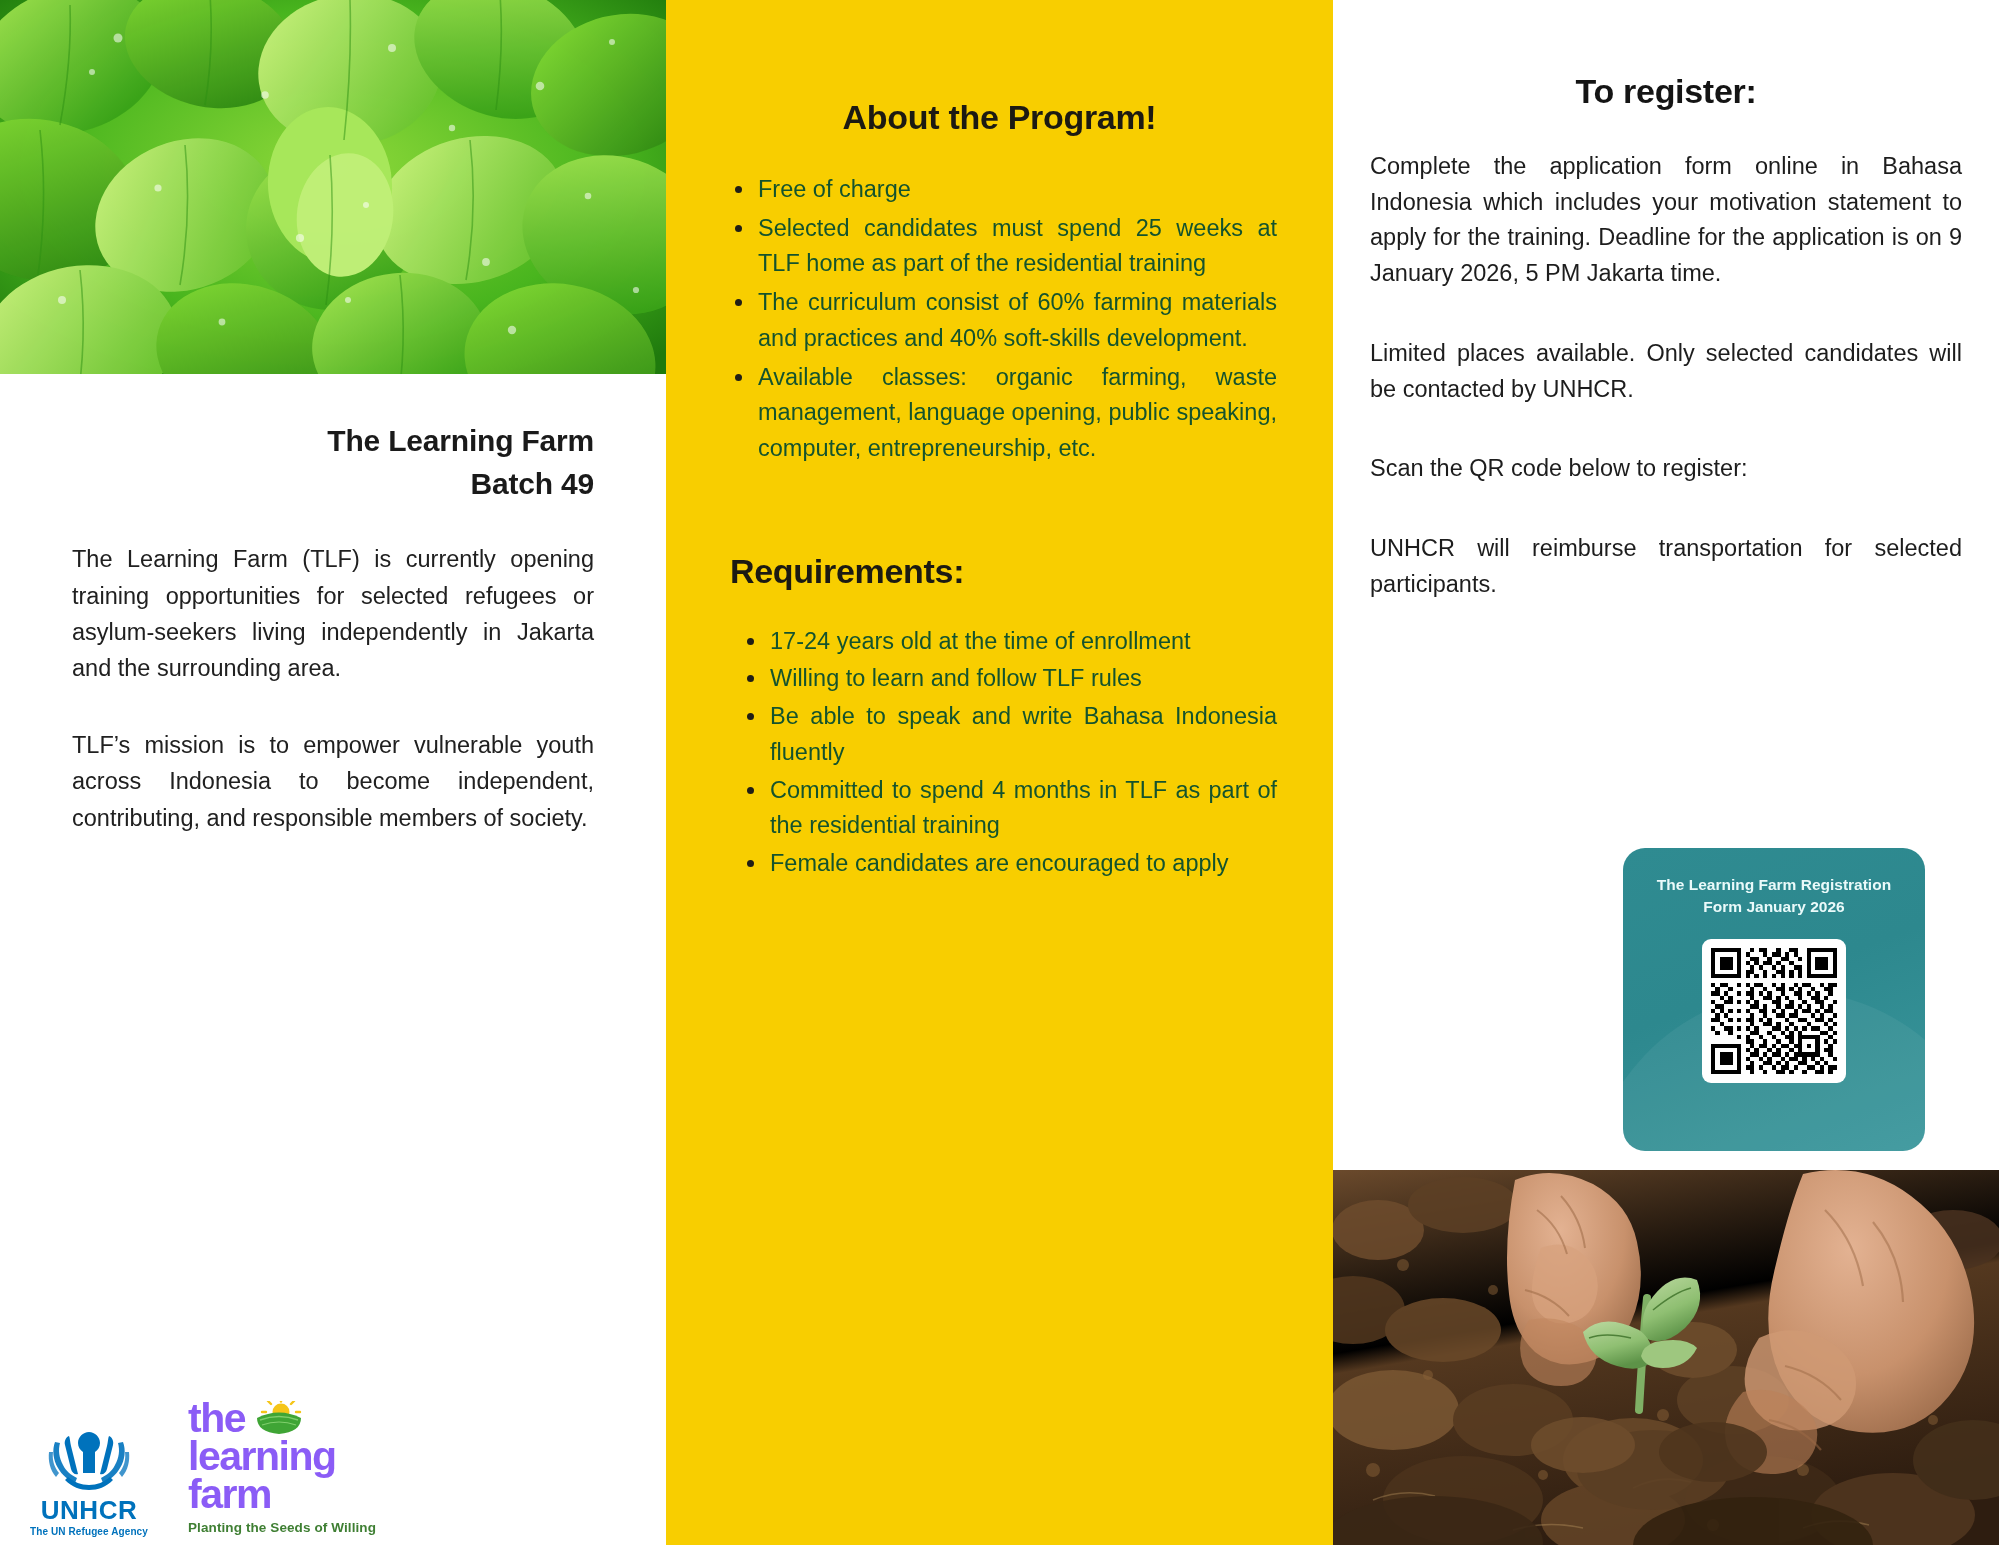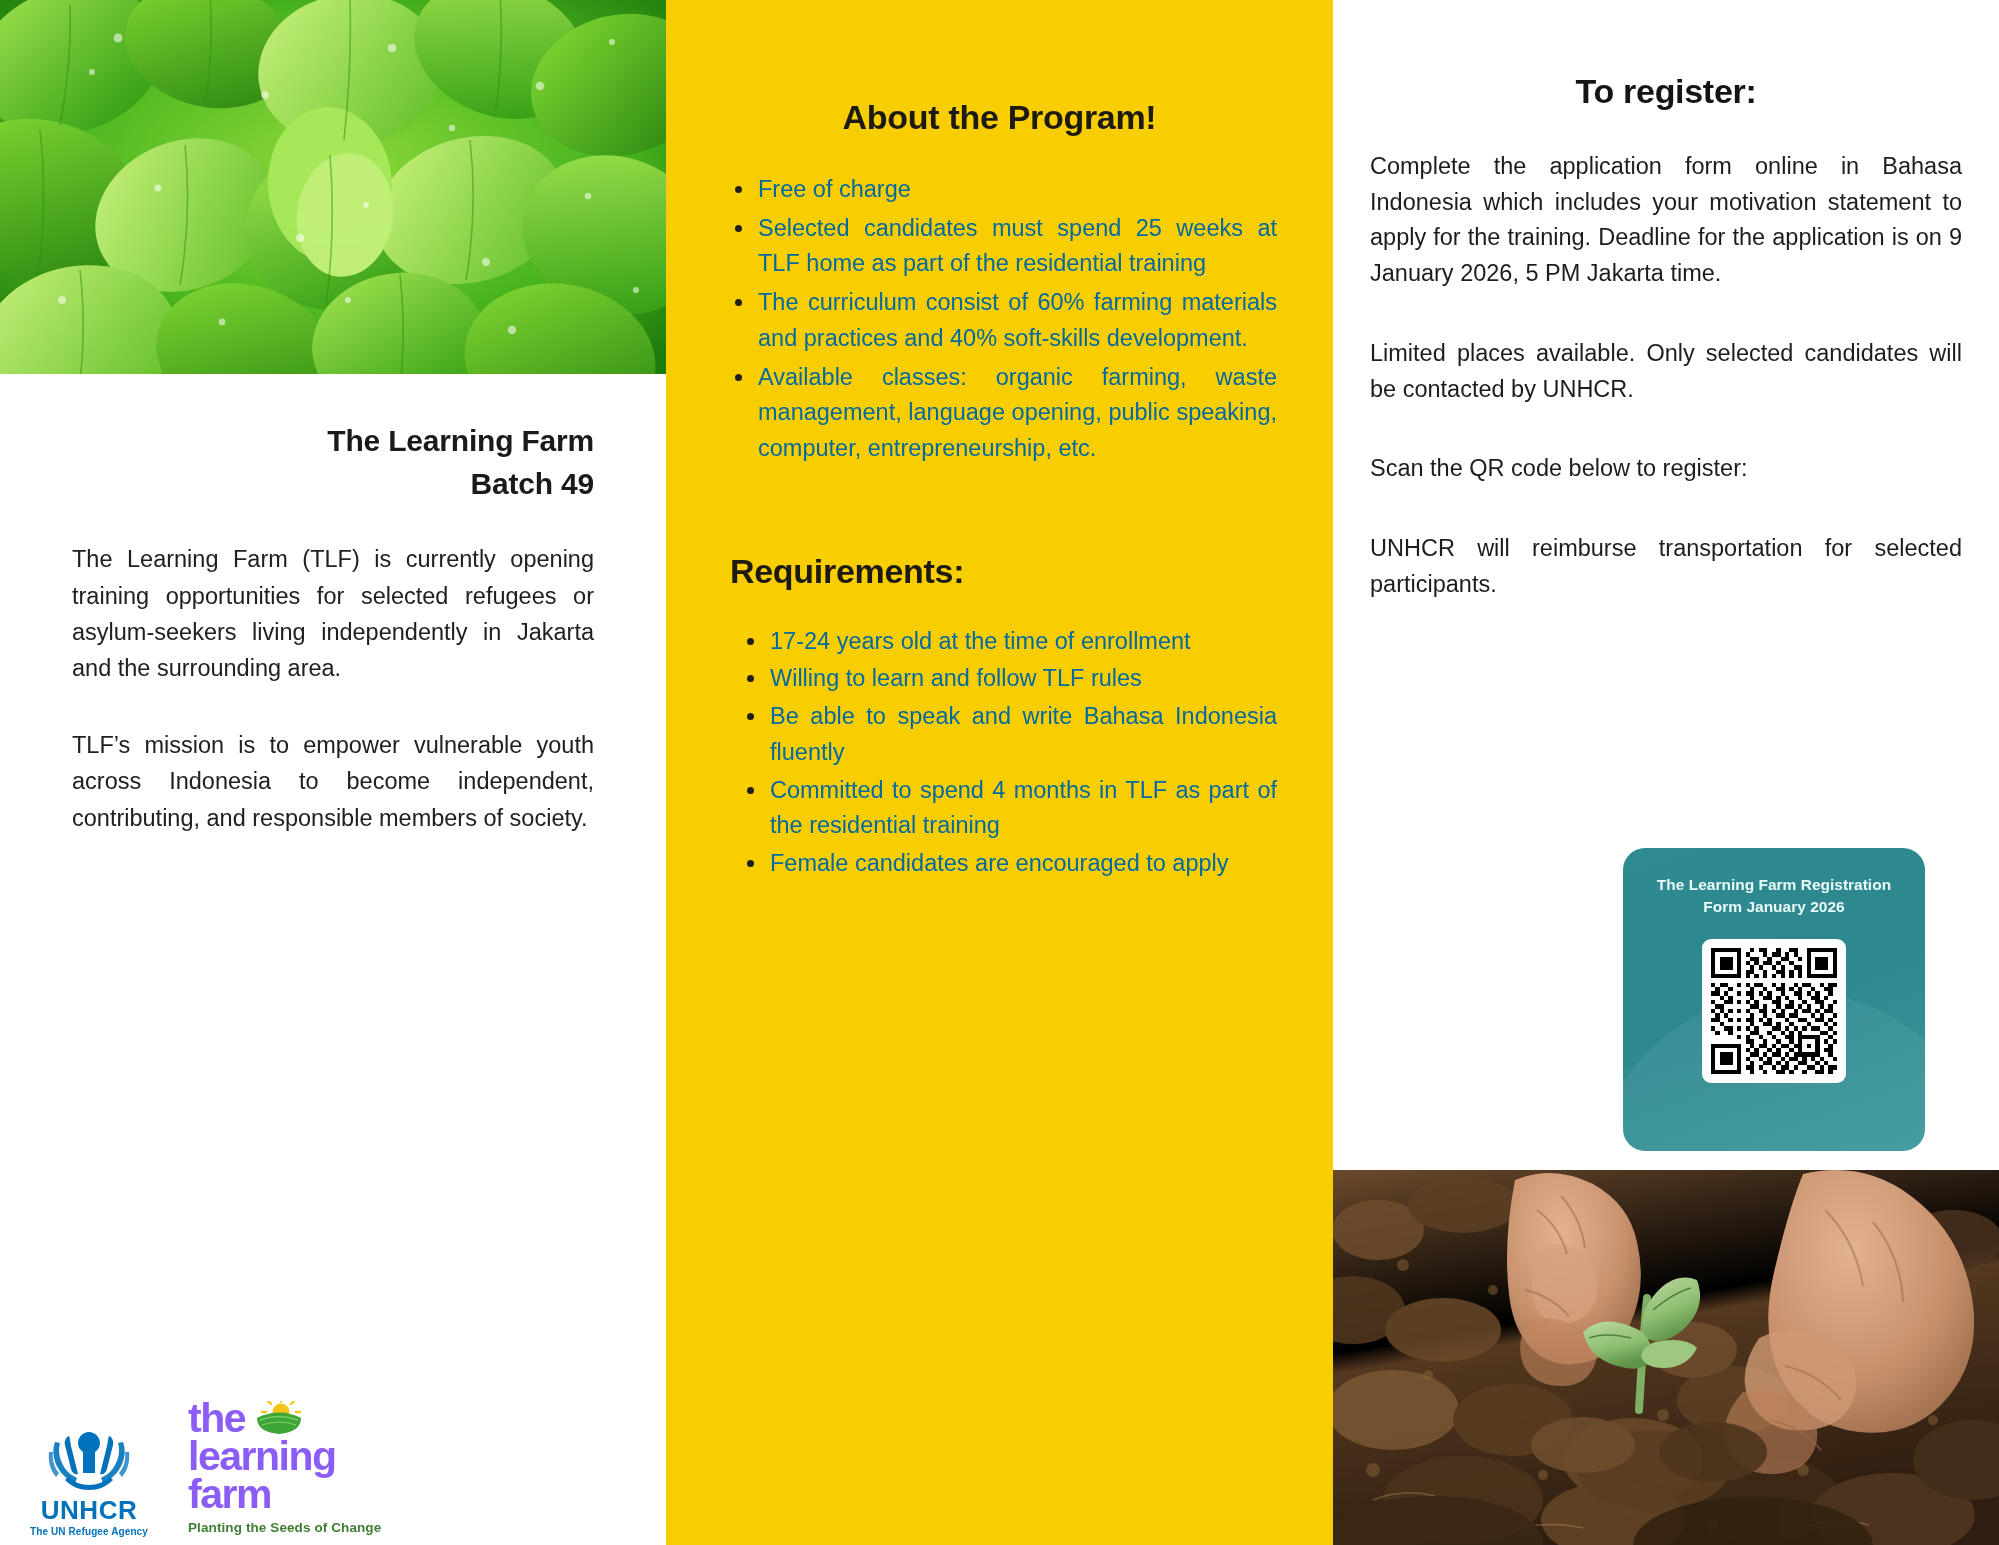--- a/index.html
+++ b/index.html
@@ -139,21 +139,21 @@
   .bullets {
     list-style: none;
     margin-top: 35px;
   }
   .bullets li {
     position: relative;
     padding-left: 36px;
     margin-bottom: 3px;
     font-size: 23.5px;
     line-height: 1.52;
-    color: #0369a1;
+    color: #14532d;
     text-align: justify;
     text-justify: inter-word;
   }
   .bullets li::before {
     content: "";
     position: absolute;
     left: 13px; top: 14px;
     width: 7px; height: 7px;
     border-radius: 50%;
     background: #201e16;
@@ -366,21 +366,21 @@
                 <line x1="15" y1="11" x2="11" y2="11"></line>
               </g>
               <path d="M6 17 Q28 6 50 17 Q50 31 28 33 Q6 31 6 17 Z" fill="#3FA535"></path>
               <path d="M9 19 Q28 12 47 19" stroke="#7fce6c" stroke-width="1.4" fill="none"></path>
               <path d="M11 24 Q28 18 45 24" stroke="#7fce6c" stroke-width="1.2" fill="none"></path>
             </svg>
           </div>
           <div>learning</div>
           <div>farm</div>
         </div>
-        <div class="tlf-tag">Planting the Seeds of Change</div>
+        <div class="tlf-tag">Planting the Seeds of Willing</div>
       </div>
 
     </div>
   </div>
 
   <div class="col-mid">
 
     <h2 class="mid-heading heading-about">About the Program!</h2>
 
     <ul class="bullets">

